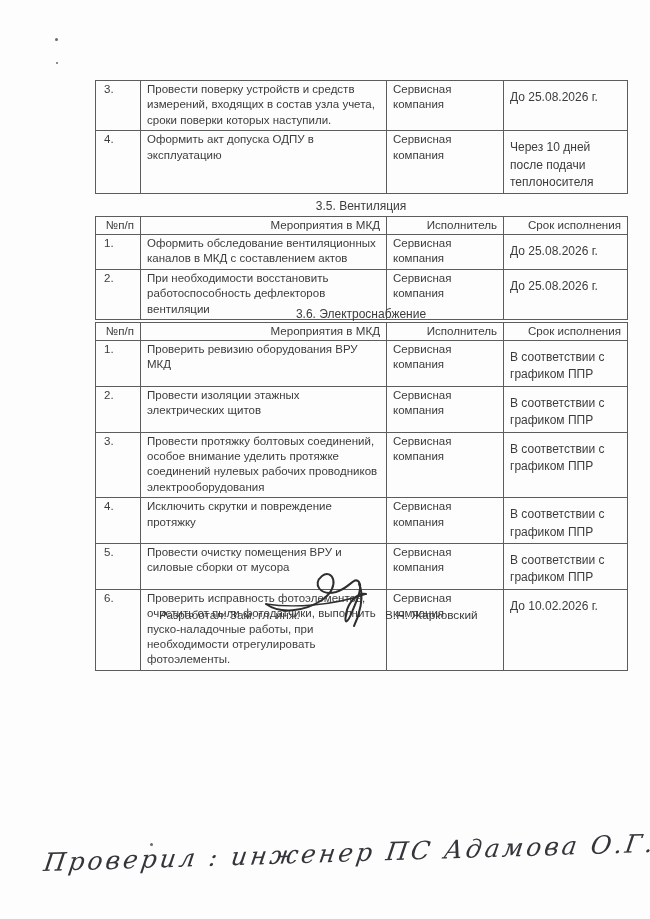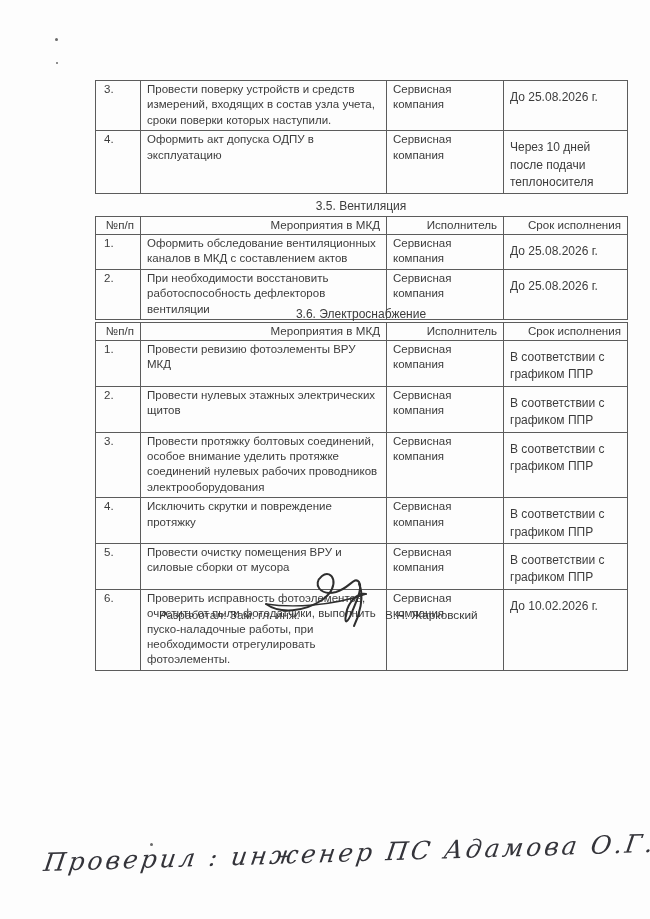--- a/index.html
+++ b/index.html
@@ -119,27 +119,27 @@
     </colgroup>
   <tbody>
     <tr class="hdr">
       <td>№п/п</td>
       <td>Мероприятия в МКД</td>
       <td>Исполнитель</td>
       <td>Срок исполнения</td>
     </tr>
     <tr style="height:33px;">
       <td class="num">1.</td>
-      <td>Провести ревизию фотоэлементы ВРУ МКД</td>
+      <td>Проверить ревизию оборудования ВРУ МКД</td>
       <td>Сервисная компания</td>
       <td class="deadline">В соответствии с графиком ППР</td>
     </tr>
     <tr style="height:33px;">
       <td class="num">2.</td>
-      <td>Провести нулевых этажных электрических щитов</td>
+      <td>Провести изоляции этажных электрических щитов</td>
       <td>Сервисная компания</td>
       <td class="deadline">В соответствии с графиком ППР</td>
     </tr>
     <tr style="height:49px;">
       <td class="num">3.</td>
       <td>Провести протяжку болтовых соединений, особое внимание уделить протяжке соединений нулевых рабочих проводников электрооборудования</td>
       <td>Сервисная компания</td>
       <td class="deadline">В соответствии с графиком ППР</td>
     </tr>
     <tr style="height:29px;">

